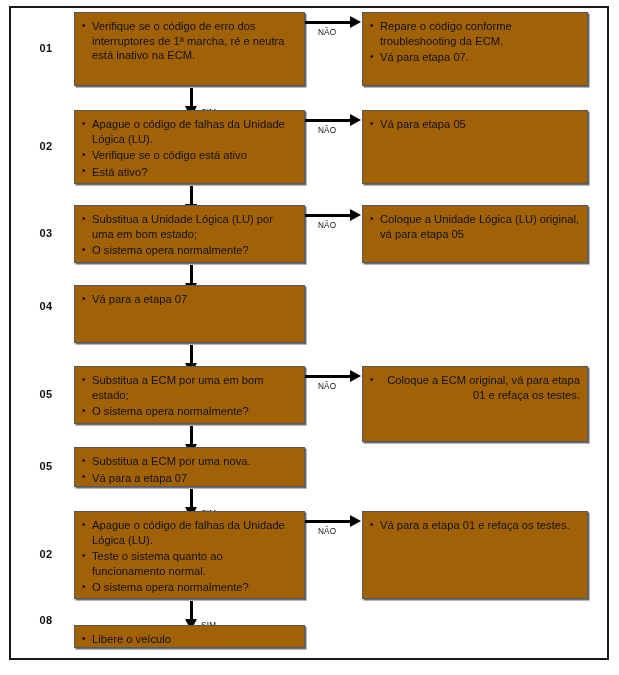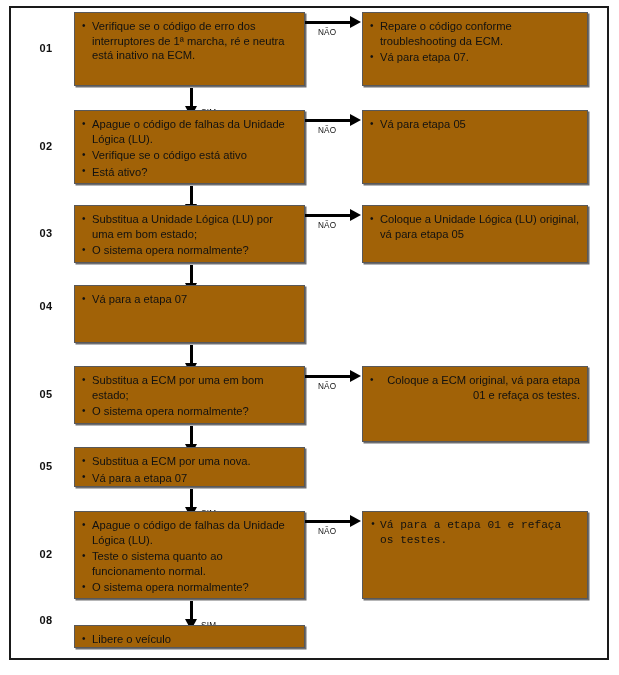--- a/index.html
+++ b/index.html
@@ -265,21 +265,21 @@
         <div class="sim-label">SIM</div>
       </div>
       <div class="step-number" style="top: 548px;">02</div>
       <div class="node-box primary" style="top: 511px; height: 88px;">
         <ul class="bullets">
           <li>Apague o código de falhas da Unidade Lógica (LU).</li>
           <li>Teste o sistema quanto ao funcionamento normal.</li>
           <li>O sistema opera normalmente?</li>
         </ul>
       </div>
-      <div class="node-box secondary" style="top: 511px; height: 88px; font-family: Liberation Mono, monospace;">
+      <div class="node-box secondary" style="top: 511px; height: 88px;">
         <ul class="bullets">
           <li>Vá para a etapa 01 e refaça os testes.</li>
         </ul>
       </div>
       <div class="nao-connector" style="top: 517px;">
         <div class="h-line"></div>
         <div class="h-head"></div>
         <div class="nao-label">NÃO</div>
       </div>
       <div class="sim-connector" style="top: 601px;">

